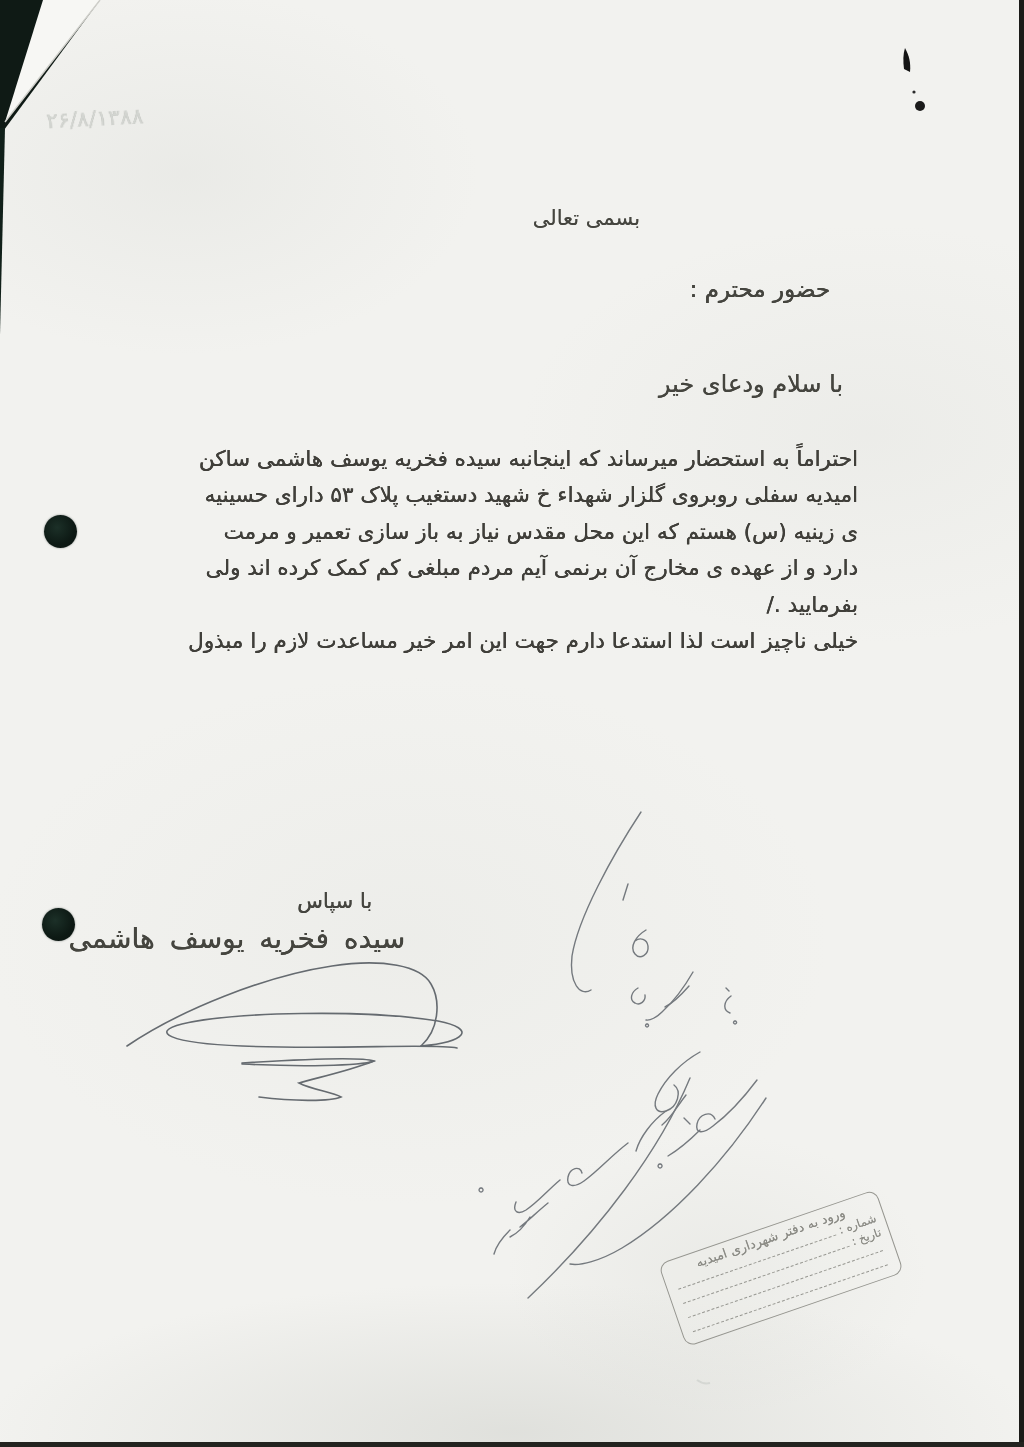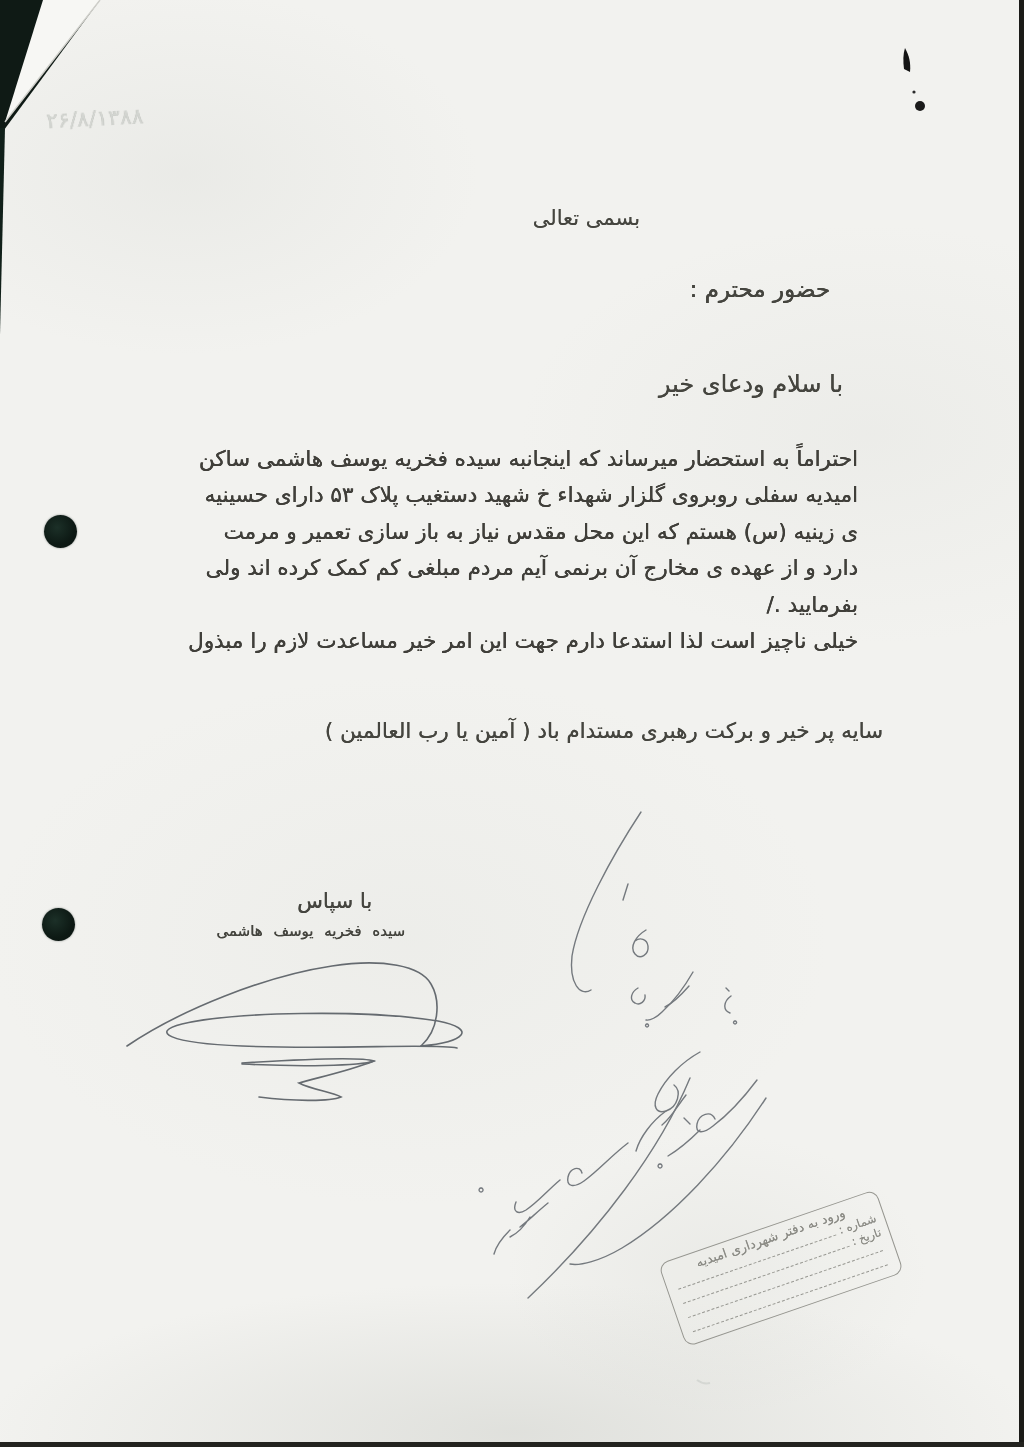--- a/index.html
+++ b/index.html
@@ -23,21 +23,21 @@
   .salutation{font-size:23px;letter-spacing:.5px;text-shadow:.4px 0 0 currentColor,0 0 .5px rgba(70,70,62,.7);}
   .greeting{font-size:24px;text-shadow:.3px 0 0 currentColor;}
   .body-block{position:absolute;left:168px;right:166px;top:441px;direction:rtl;}
   .body-line{
     display:block;text-align:right;font-size:21.5px;line-height:36.4px;
     color:#403f3a;text-shadow:.3px 0 0 currentColor,0 0 .6px rgba(64,63,58,.6);
     white-space:nowrap;
   }
   .blessing{font-size:21.5px;text-shadow:.3px 0 0 currentColor;}
   .closing{font-size:21px;text-shadow:.3px 0 0 currentColor;}
-  .signatory{font-size:15px;letter-spacing:1px;word-spacing:6px;text-shadow:.4px 0 0 currentColor;}
+  .signatory{font-size:28px;letter-spacing:1px;word-spacing:6px;text-shadow:.4px 0 0 currentColor;}
   .pencil-date{
     font-size:22px;color:#c2c6c1;opacity:.6;filter:blur(.5px);
     transform:rotate(-3deg);letter-spacing:2px;
   }
   
   .stamp{
     position:absolute;left:658px;top:1264px;width:230px;height:88px;
     transform:rotate(-19deg);transform-origin:0 0;
     border:1.6px solid #8f8f89;border-radius:10px;
     direction:rtl;color:#83837d;box-sizing:border-box;
@@ -74,21 +74,20 @@
 
   <div class="body-block">
     <span class="body-line">احتراماً به استحضار میرساند که اینجانبه سیده فخریه  یوسف هاشمی ساکن</span>
     <span class="body-line">امیدیه سفلی روبروی گلزار شهداء خ شهید دستغیب پلاک ۵۳ دارای حسینیه</span>
     <span class="body-line">ی زینیه (س) هستم که این محل مقدس نیاز به باز سازی تعمیر و مرمت</span>
     <span class="body-line">دارد و از عهده ی مخارج آن برنمی آیم مردم مبلغی کم کمک کرده اند ولی</span>
     <span class="body-line">بفرمایید ./</span>
     <span class="body-line">خیلی ناچیز است لذا استدعا دارم جهت این امر خیر مساعدت لازم را مبذول</span>
   </div>
 
-  <div class="fa blessing" style="right:141px;top:718px;">سایه پر خیر و برکت رهبری مستدام باد ( آمین یا رب العالمین )</div>
 
   <div class="fa closing" style="right:652px;top:862px;margin-top:27px;">با سپاس</div>
 
   <div class="fa signatory" style="right:619px;top:922px;">سیده فخریه  یوسف هاشمی</div>
 
   <div class="stamp">
     <div class="stamp-title">ورود به دفتر شهرداری امیدیه</div>
     <div class="stamp-row">
       <span class="lbl">شماره :</span>
       <span class="leader"></span>

